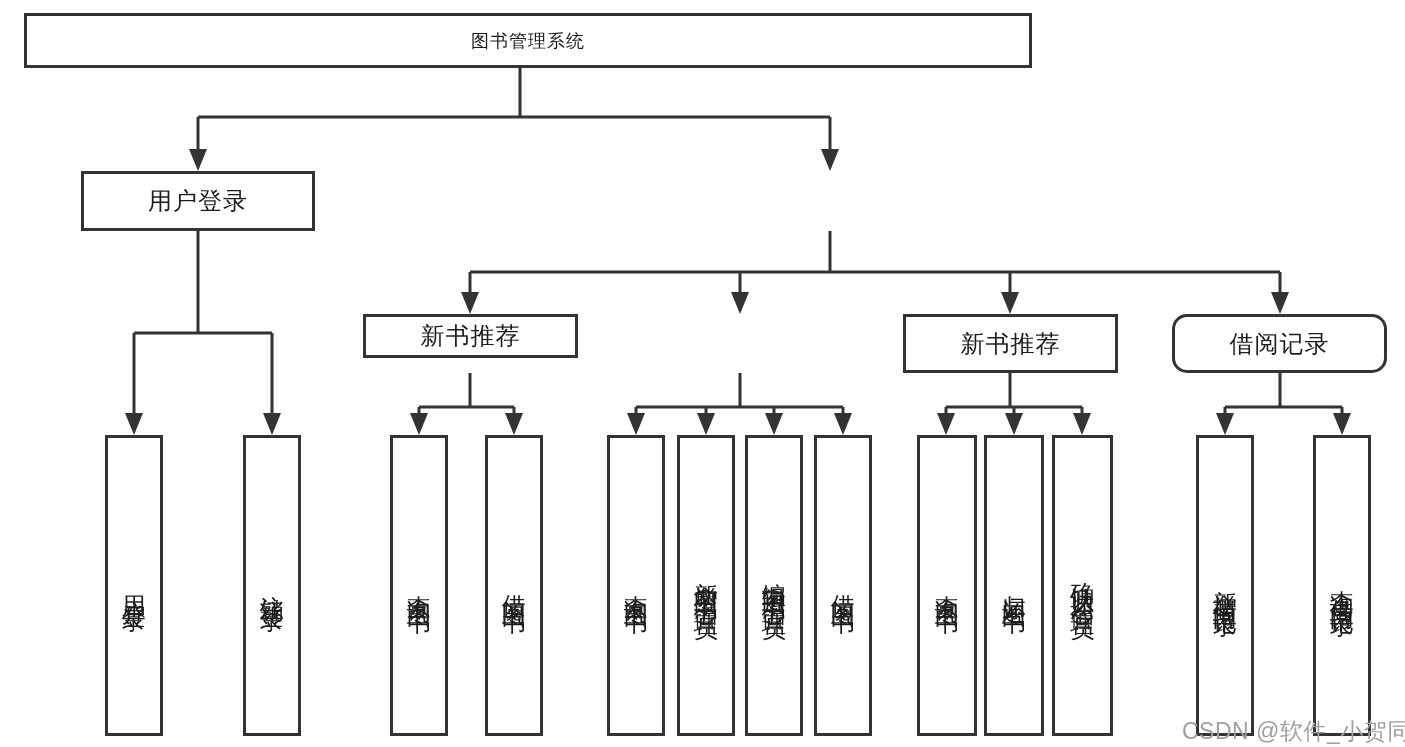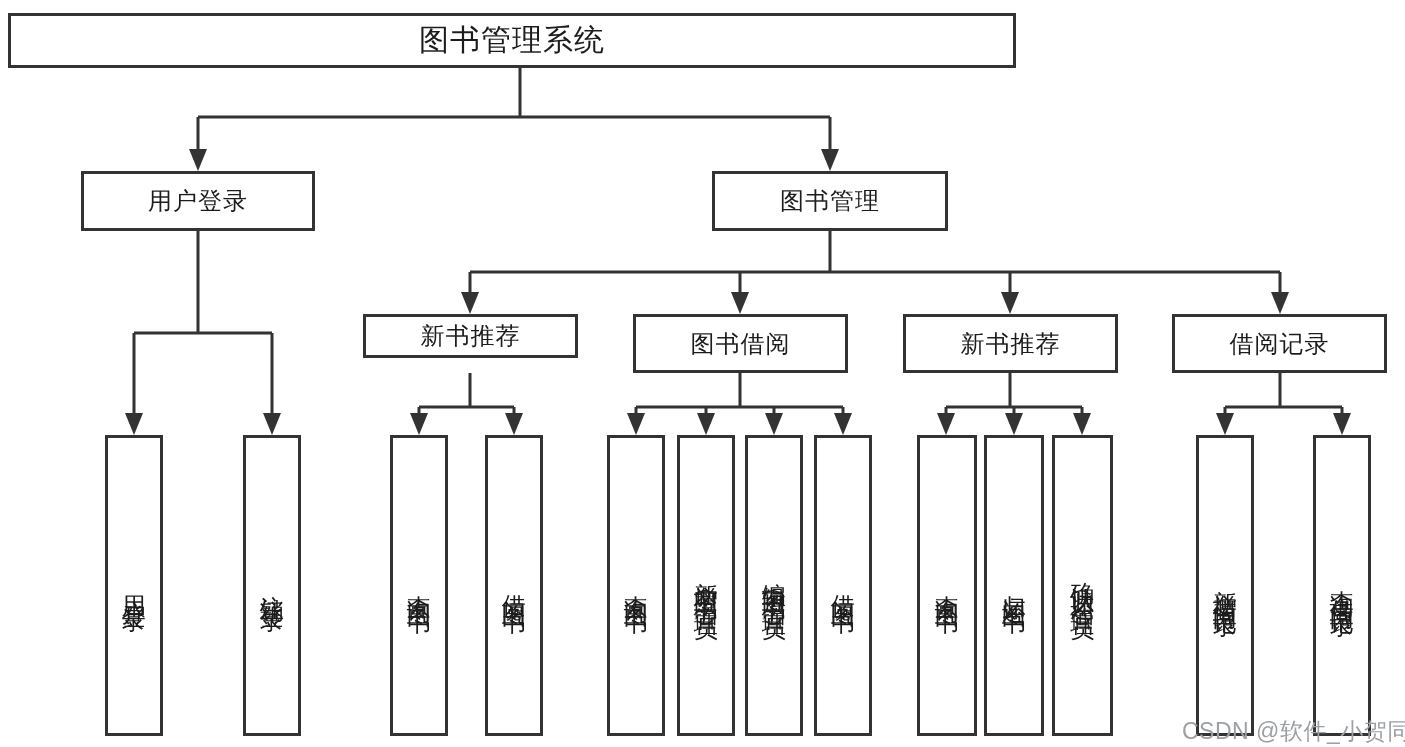--- a/index.html
+++ b/index.html
@@ -34,22 +34,22 @@
     align-items:center;
     justify-content:center;
     color:var(--text);
     z-index:2;
   }
   .hnode{
     font-size:24px;
     letter-spacing:1px;
   }
   .root-node{
-    left:8px;top:13px;width:1008px;height:55px;
-    font-size:30px;
+    left:24px;top:13px;width:1008px;height:55px;
+    font-size:18px;
   }
   .vnode{
     top:435px;
     width:58px;
     height:301px;
   }
   .vtext{
     writing-mode:vertical-rl;
     text-orientation:mixed;
     font-size:24px;
@@ -112,34 +112,28 @@
     </g>
   </svg>
 
   <div class="node hnode root-node">
     <span>图书管理系统</span>
   </div>
 
   <div class="node hnode" style="left:81px;top:171px;width:234px;height:60px;">
     <span>用户登录</span>
   </div>
-  <div class="node hnode" style="left:712px;top:171px;width:236px;height:60px;">
-    <span>图书管理</span>
-  </div>
 
   <div class="node hnode" style="left:363px;top:314px;width:215px;height:44px;">
     <span>新书推荐</span>
   </div>
-  <div class="node hnode" style="left:633px;top:314px;width:215px;height:59px;">
-    <span>图书借阅</span>
-  </div>
   <div class="node hnode" style="left:903px;top:314px;width:215px;height:59px;">
     <span>新书推荐</span>
   </div>
-  <div class="node hnode" style="left:1172px;top:314px;width:215px;height:59px;">
+  <div class="node hnode" style="left:1172px;top:314px;width:215px;height:59px;border-radius:15px;">
     <span>借阅记录</span>
   </div>
 
   <div class="node vnode" style="left:105px;">
     <span class="vtext">用户登录</span>
   </div>
   <div class="node vnode" style="left:243px;">
     <span class="vtext">注销登录</span>
   </div>
 

